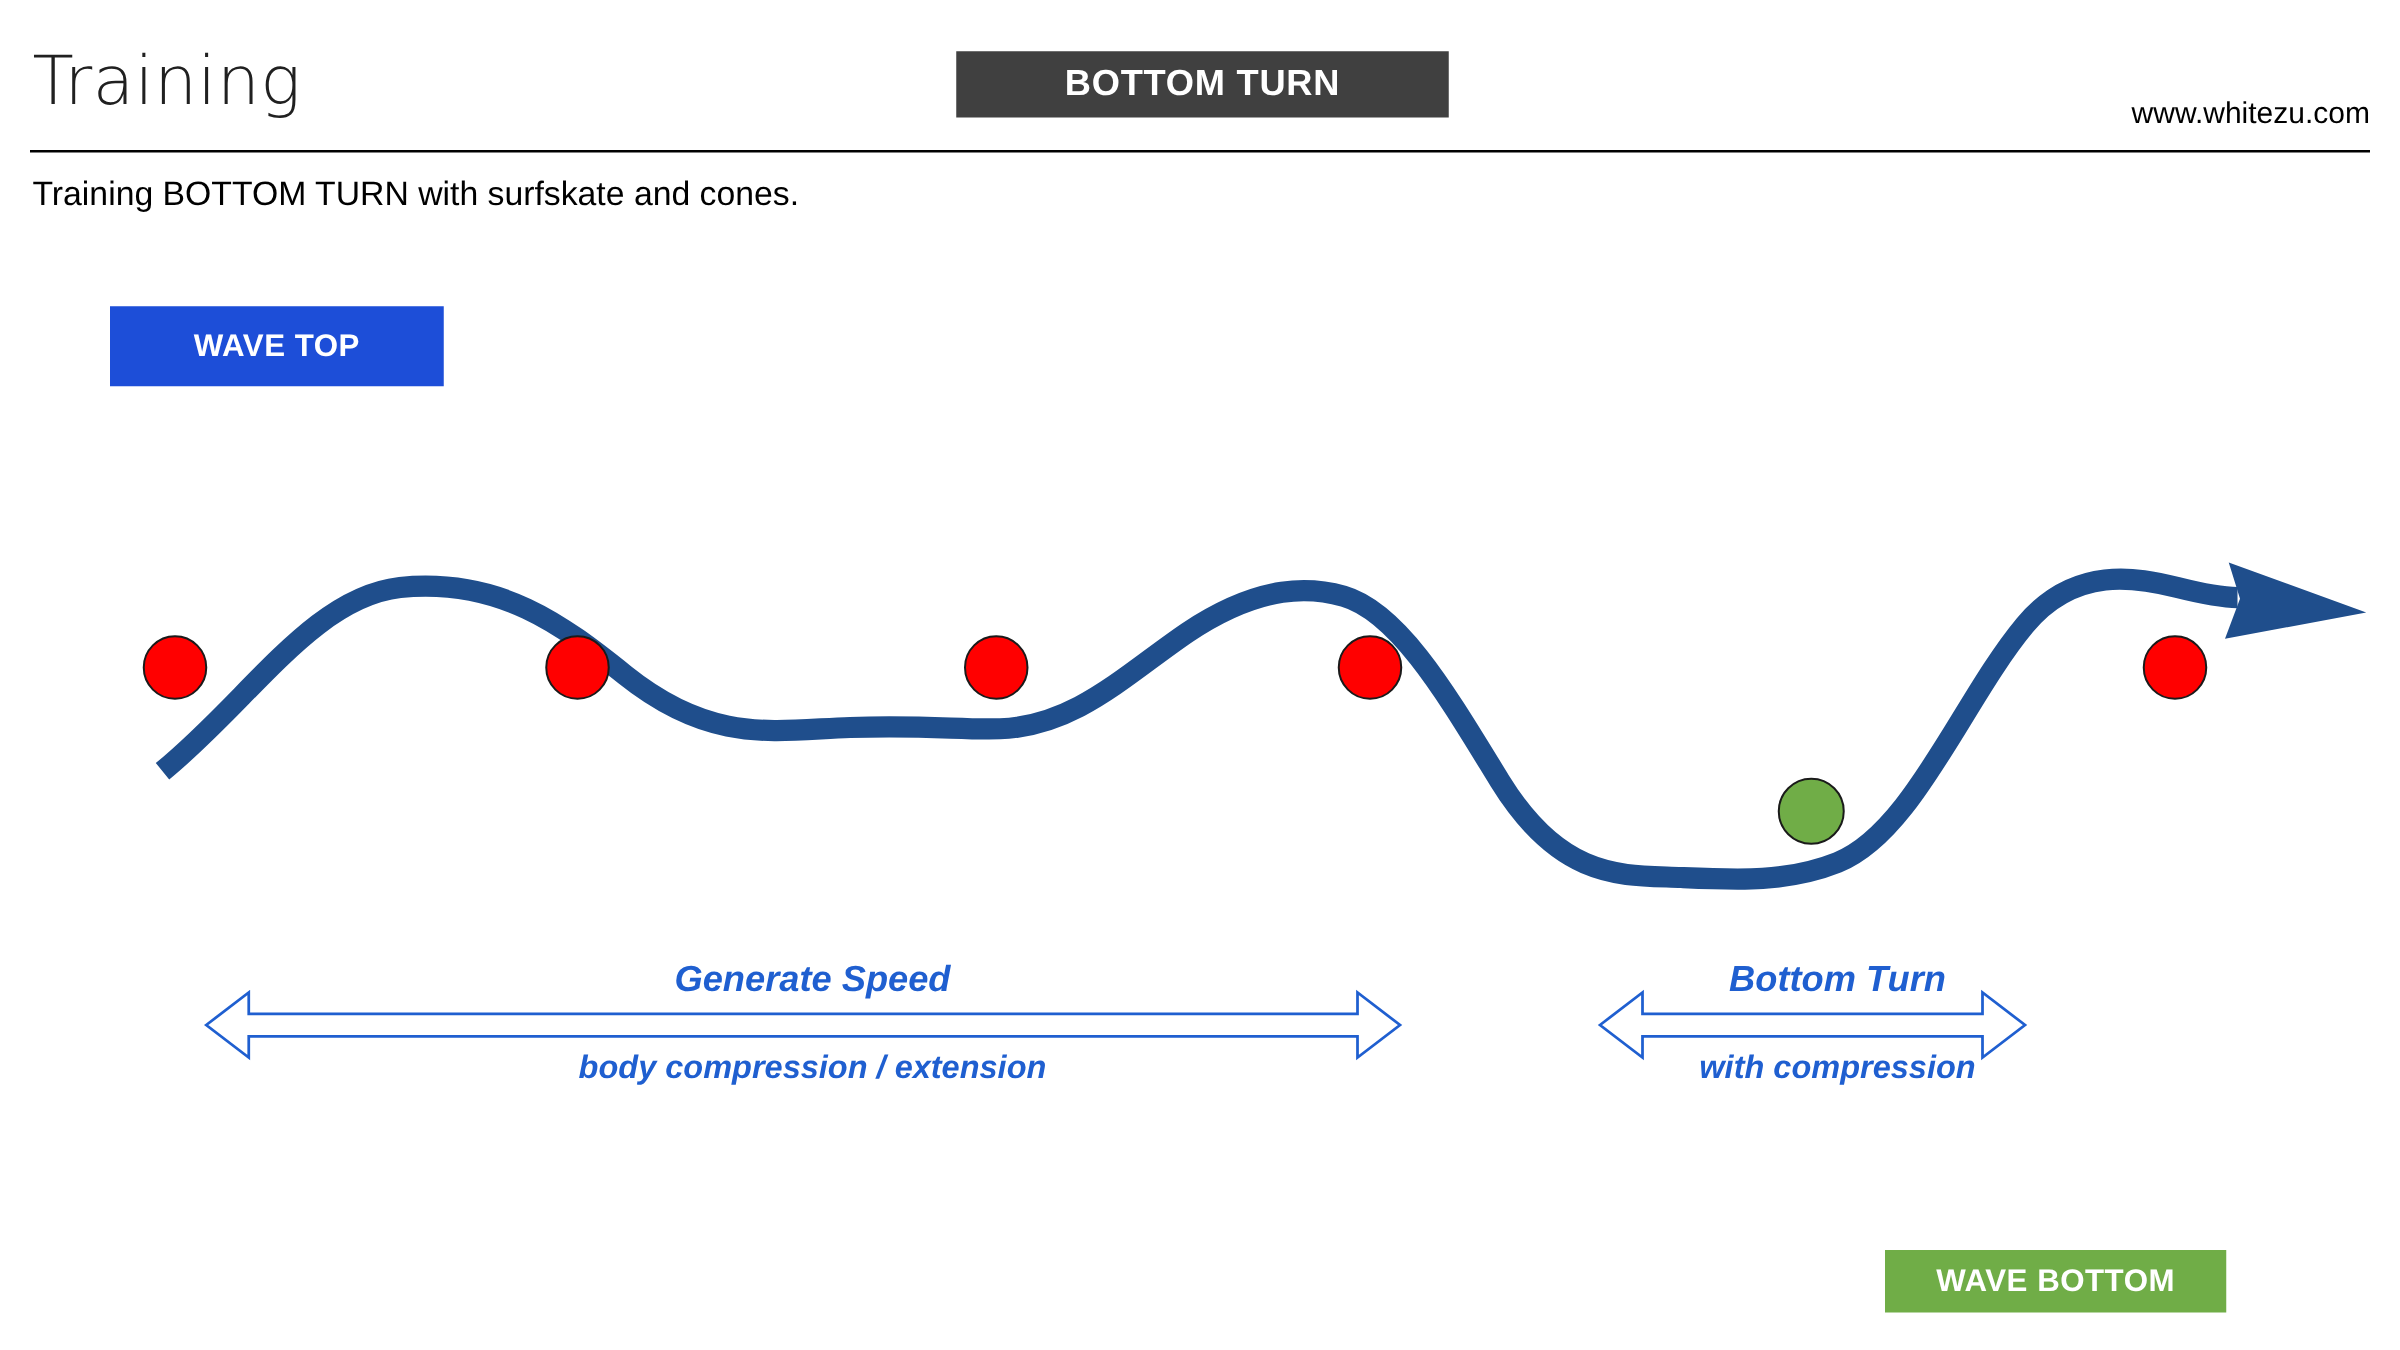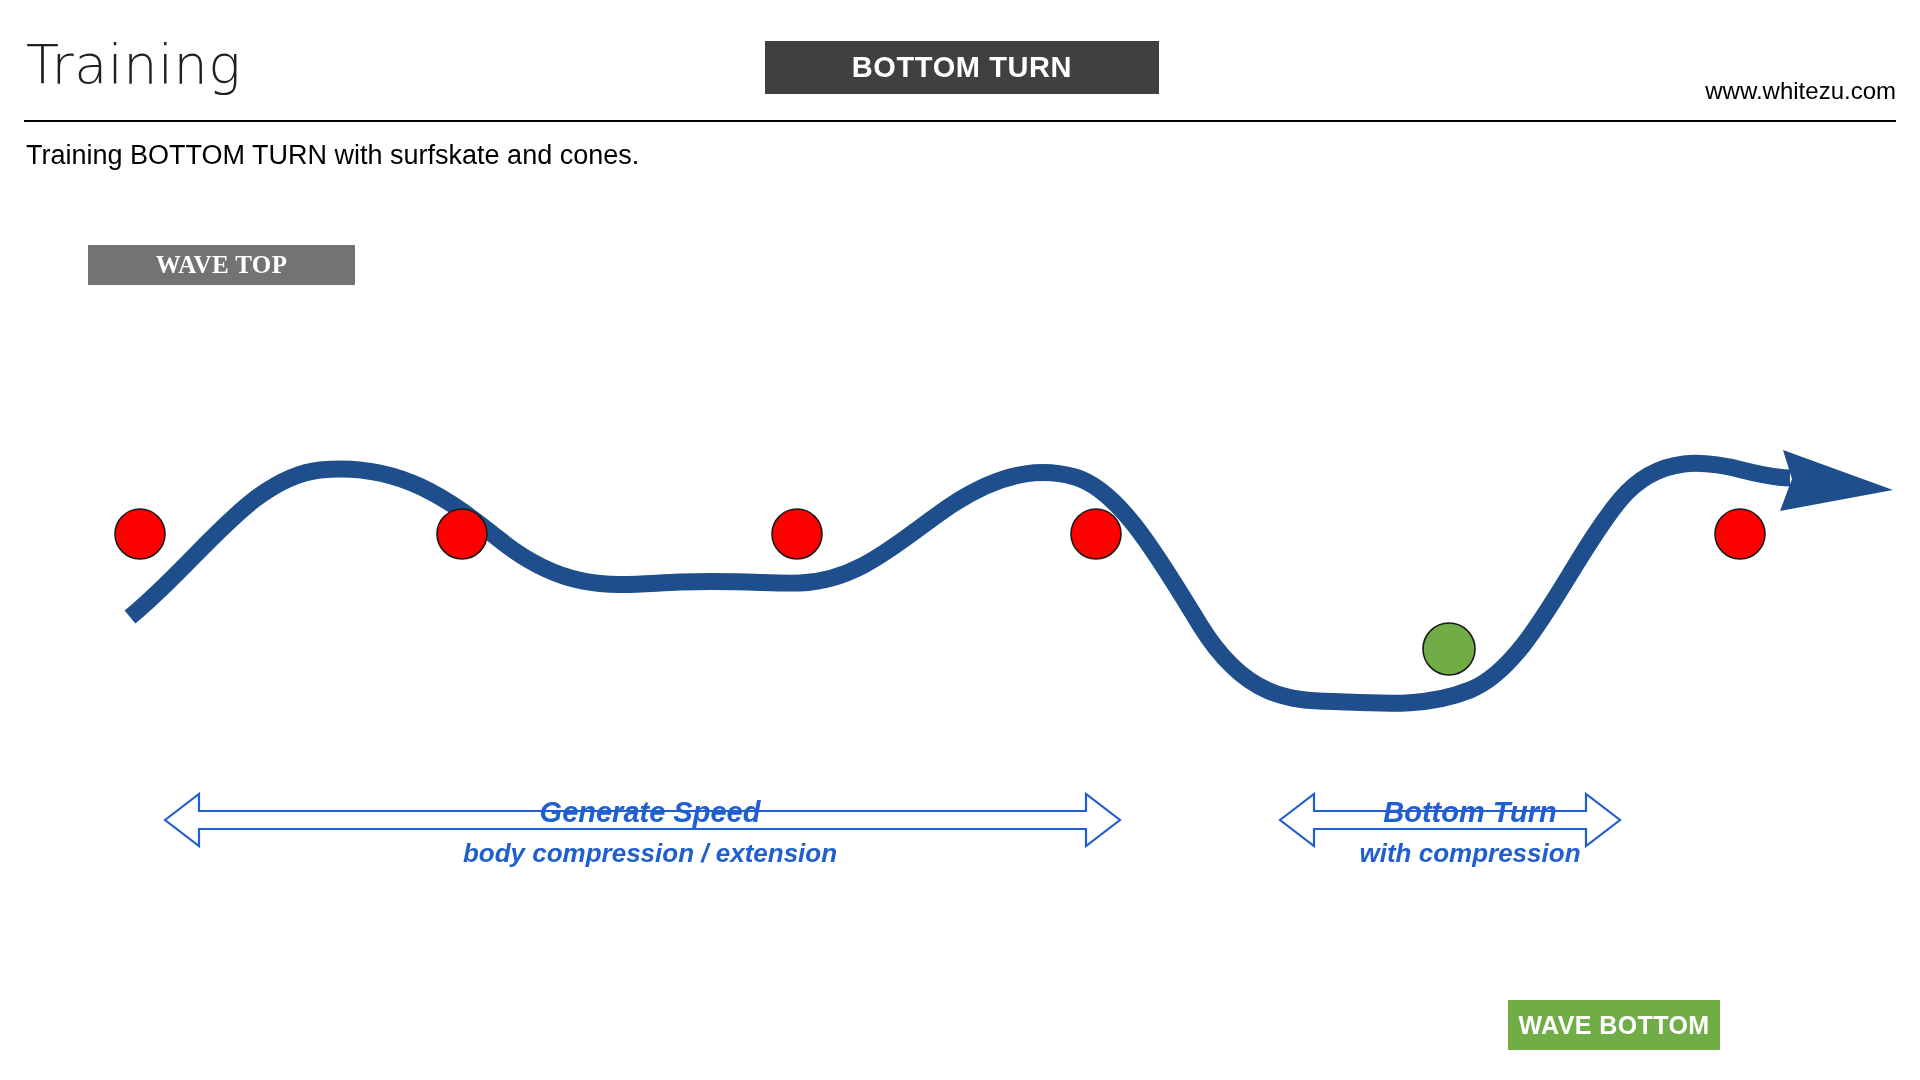--- a/index.html
+++ b/index.html
@@ -89,28 +89,27 @@
     font-family: "Liberation Sans", sans-serif;
     font-weight: bold;
     font-size: 25px;
     letter-spacing: 0.4px;
     white-space: nowrap;
   }
   #badge-wave-top {
     left: 88px;
     top: 245px;
     width: 267px;
-    height: 40px;
-    background: #737373;
-    font-family: Liberation Serif, serif;
+    height: 64px;
+    background: #1d4ed8;
   }
   #badge-wave-bottom {
     left: 1508px;
     top: 1000px;
-    width: 212px;
+    width: 273px;
     height: 50px;
     background: #70ad47;
   }
 
   
   #diagram-canvas {
     position: absolute;
     left: 0;
     top: 0;
     width: 1920px;
@@ -121,21 +120,20 @@
   
   .annot-title {
     position: absolute;
     font-family: "Liberation Sans", sans-serif;
     font-weight: bold;
     font-style: italic;
     font-size: 29px;
     color: #1f5fd0;
     white-space: nowrap;
     text-align: center;
-    margin-top: 28px;
   }
   .annot-sub {
     position: absolute;
     font-family: "Liberation Sans", sans-serif;
     font-weight: bold;
     font-style: italic;
     font-size: 26px;
     color: #1f5fd0;
     white-space: nowrap;
     text-align: center;

